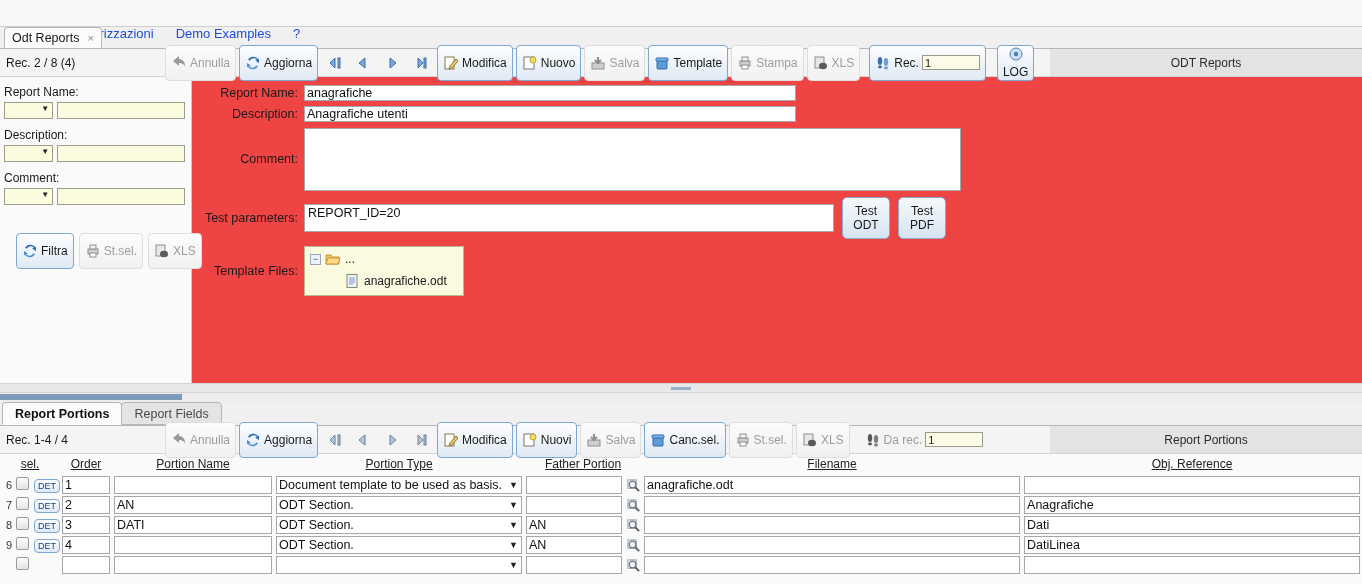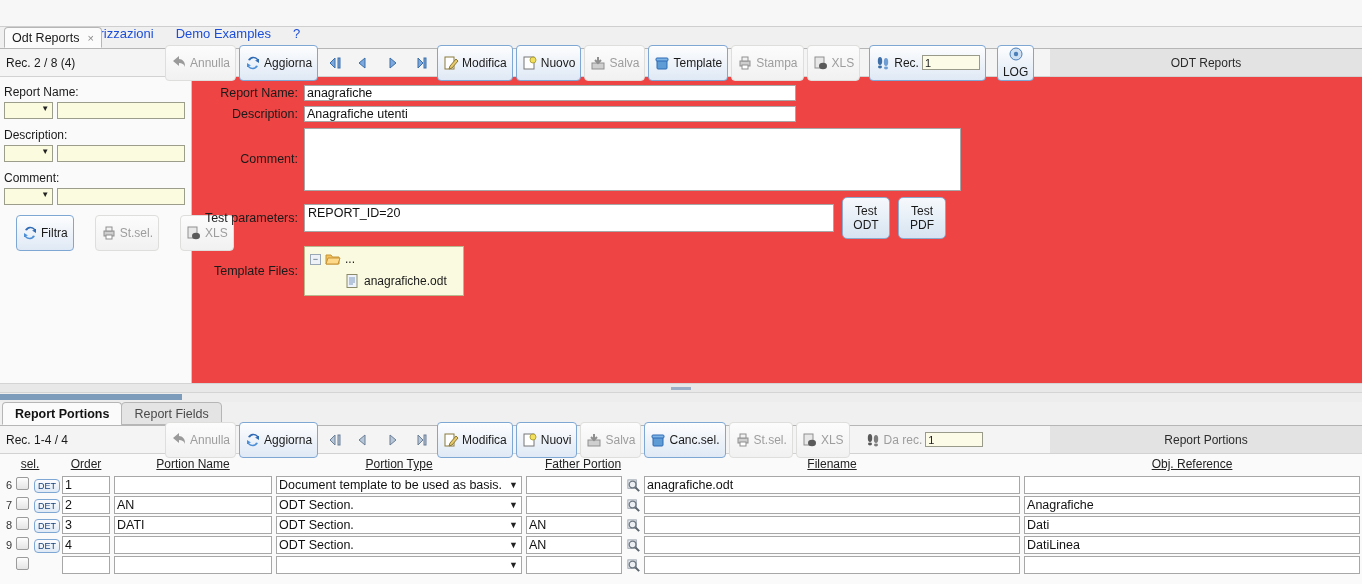--- a/index.html
+++ b/index.html
@@ -144,21 +144,21 @@
   .fsel::after {
     content: "\25BC";
     position: absolute; right: 3px; top: 1px;
     font-size: 8px; color: #222;
   }
   .ftxt {
     width: 130px; height: 17px;
     background: #fbfbe0;
     border: 1px solid #9d9d8c;
   }
-  .fbtns { display: flex; gap: 18px; margin-top: 10px; padding-left: 12px; }
+  .fbtns { display: flex; gap: 2px; margin-top: 28px; padding-left: 12px; }
 
   .formpane {
     flex: 1;
     padding: 8px 0 0 0;
     position: relative;
     overflow: hidden;
   }
   .formrow { display: flex; align-items: flex-start; margin-bottom: 5px; }
   .flab {
     width: 112px;

